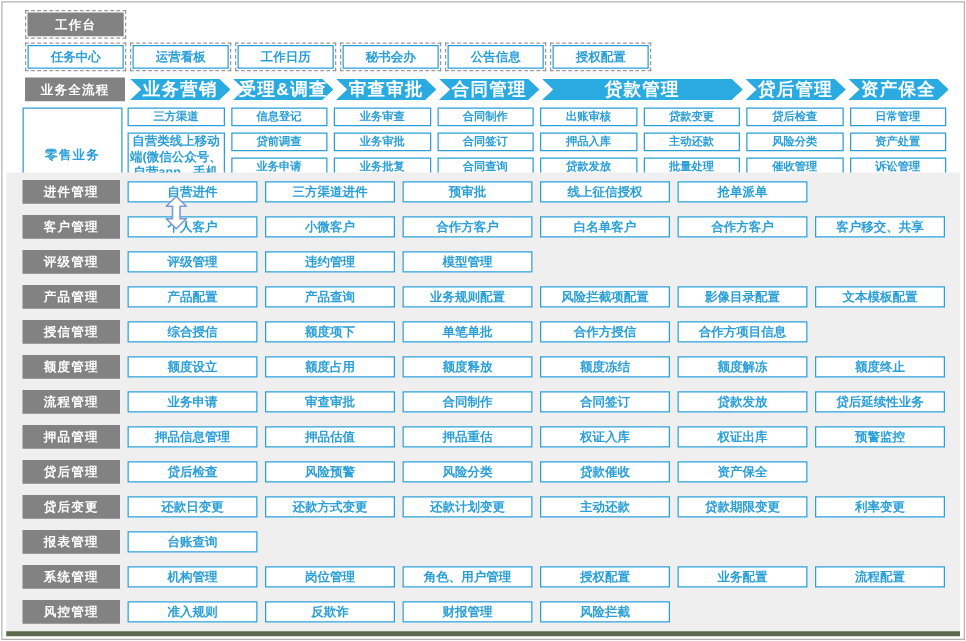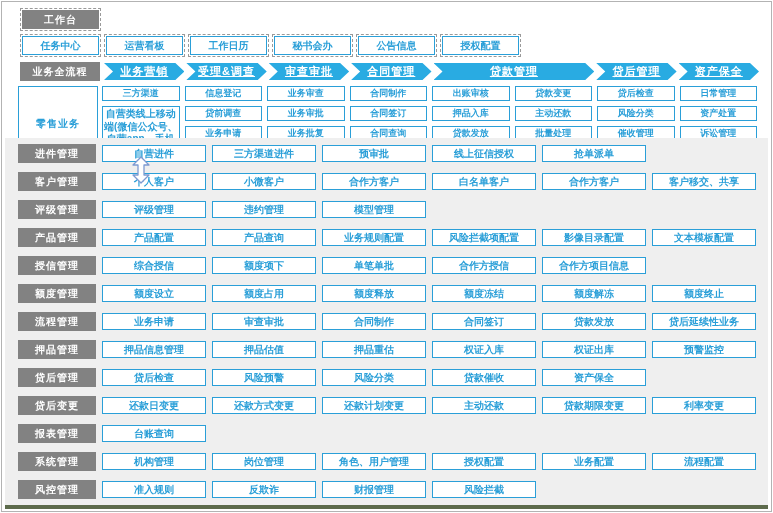--- a/index.html
+++ b/index.html
@@ -29,24 +29,23 @@
     font-size:10px;font-weight:bold;display:flex;align-items:center;justify-content:center;
     height:17px;white-space:nowrap;
   }
   .dash-cell .btn{height:19px;}
   
   .proc-row{display:flex;align-items:center;margin:5px 0 0 18px;}
   .proc-label{width:80px;flex:0 0 auto;}
   .arrows{display:flex;gap:2px;margin-left:4px;width:655px;}
   .arrow{
     flex:1;height:17px;background:var(--arrow-blue);color:#fff;
-    font-size:11px;font-weight:bold;letter-spacing:1px;
+    font-size:14px;font-weight:bold;letter-spacing:1px;
     display:flex;align-items:center;justify-content:center;
     clip-path:polygon(0 0,calc(100% - 9px) 0,100% 50%,calc(100% - 9px) 100%,0 100%,9px 50%);
-    text-decoration:underline;
   }
   .arrow.wide{flex:2;}
   
   .retail-row{display:flex;margin:5px 0 0 16px;align-items:stretch;}
   .retail-label{
     width:80px;flex:0 0 auto;height:76px;border:1px solid var(--accent-blue);
     color:var(--accent-blue);font-size:10px;font-weight:bold;letter-spacing:1px;
     display:flex;align-items:center;justify-content:center;
   }
   .retail-cols{display:flex;gap:5px;margin-left:4px;width:655px;}

